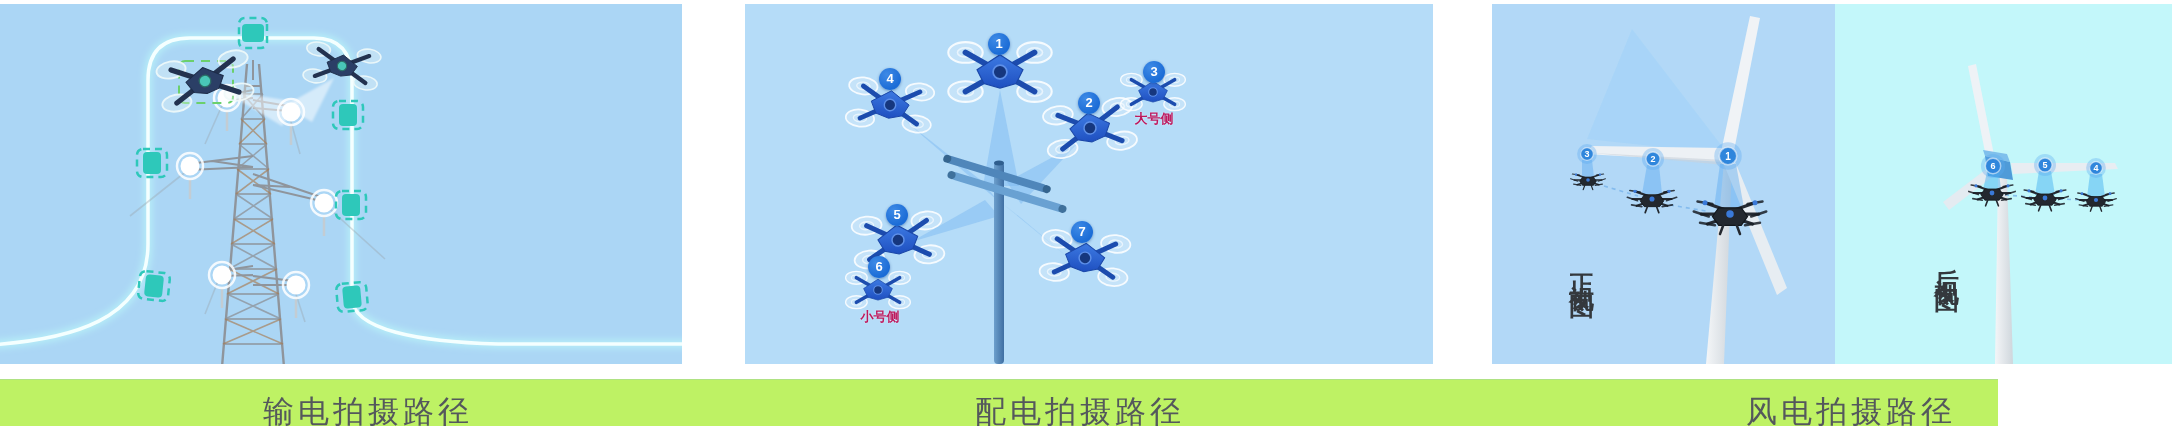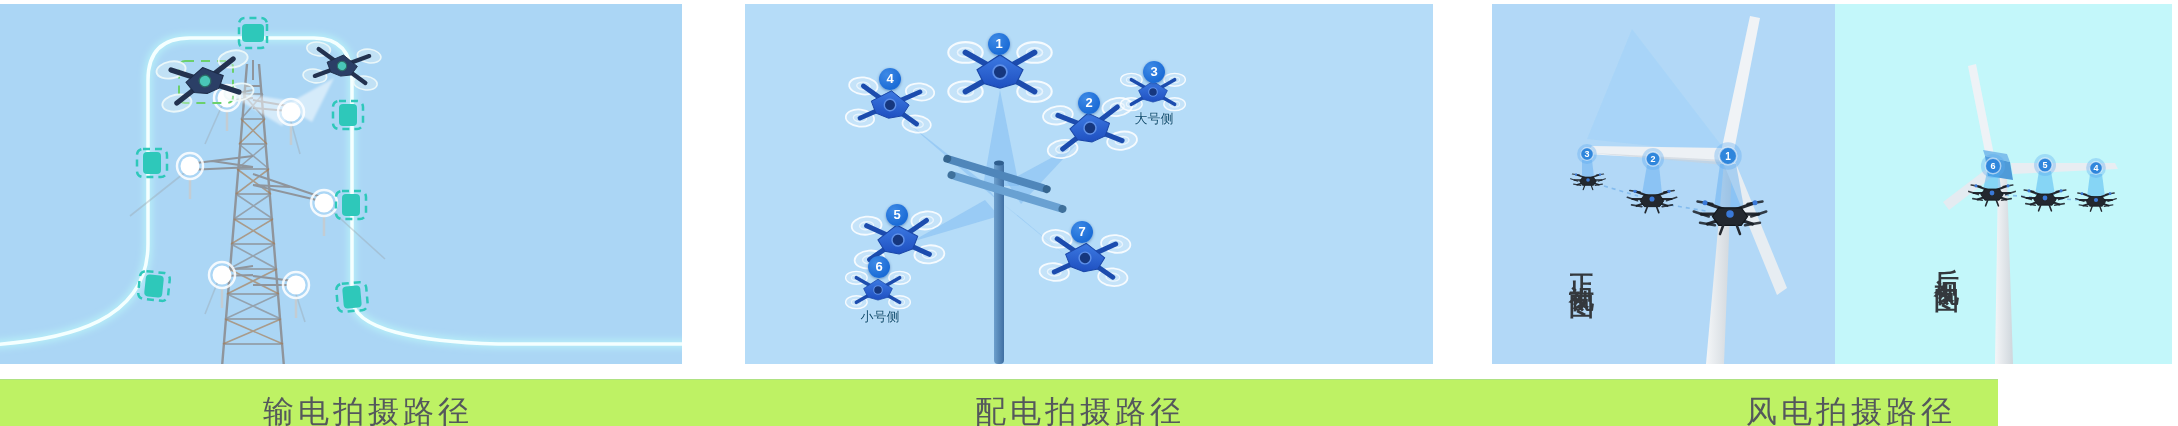--- a/index.html
+++ b/index.html
@@ -13,21 +13,21 @@
   .strip{position:absolute;left:0;top:379px;width:1998px;height:62px;background:#bef264;
          border-top:1px solid rgba(130,180,225,.25);}
   .caption{position:absolute;top:11px;transform:translateX(-50%);font-size:31px;
            letter-spacing:4px;color:#54585c;white-space:nowrap;}
   .cap1{left:368px;} .cap2{left:1080px;} .cap3{left:1851px;}
   svg.scene{position:absolute;left:0;top:0;}
   .badge{position:absolute;width:22px;height:22px;border-radius:50%;
          background:radial-gradient(circle at 35% 30%,#3e8ae6,#1b6cd6 70%);
          color:#fff;font-weight:bold;font-size:13px;line-height:22px;text-align:center;
          box-shadow:0 1px 3px rgba(15,60,130,.45);}
-  .dlabel{position:absolute;transform:translateX(-50%);color:#0c4a6e;font-weight:400;
+  .dlabel{position:absolute;transform:translateX(-50%);color:#be185d;font-weight:700;
           font-size:13px;white-space:nowrap;text-shadow:0 0 2px rgba(255,255,255,.6);}
   .vlabel{position:absolute;writing-mode:vertical-rl;text-orientation:upright;
           letter-spacing:11px;font-weight:bold;font-size:25px;color:#34383d;}
   .defs-holder{position:absolute;width:0;height:0;overflow:hidden;}
 </style>
 </head>
 <body>
 
 <div class="stage">
 

